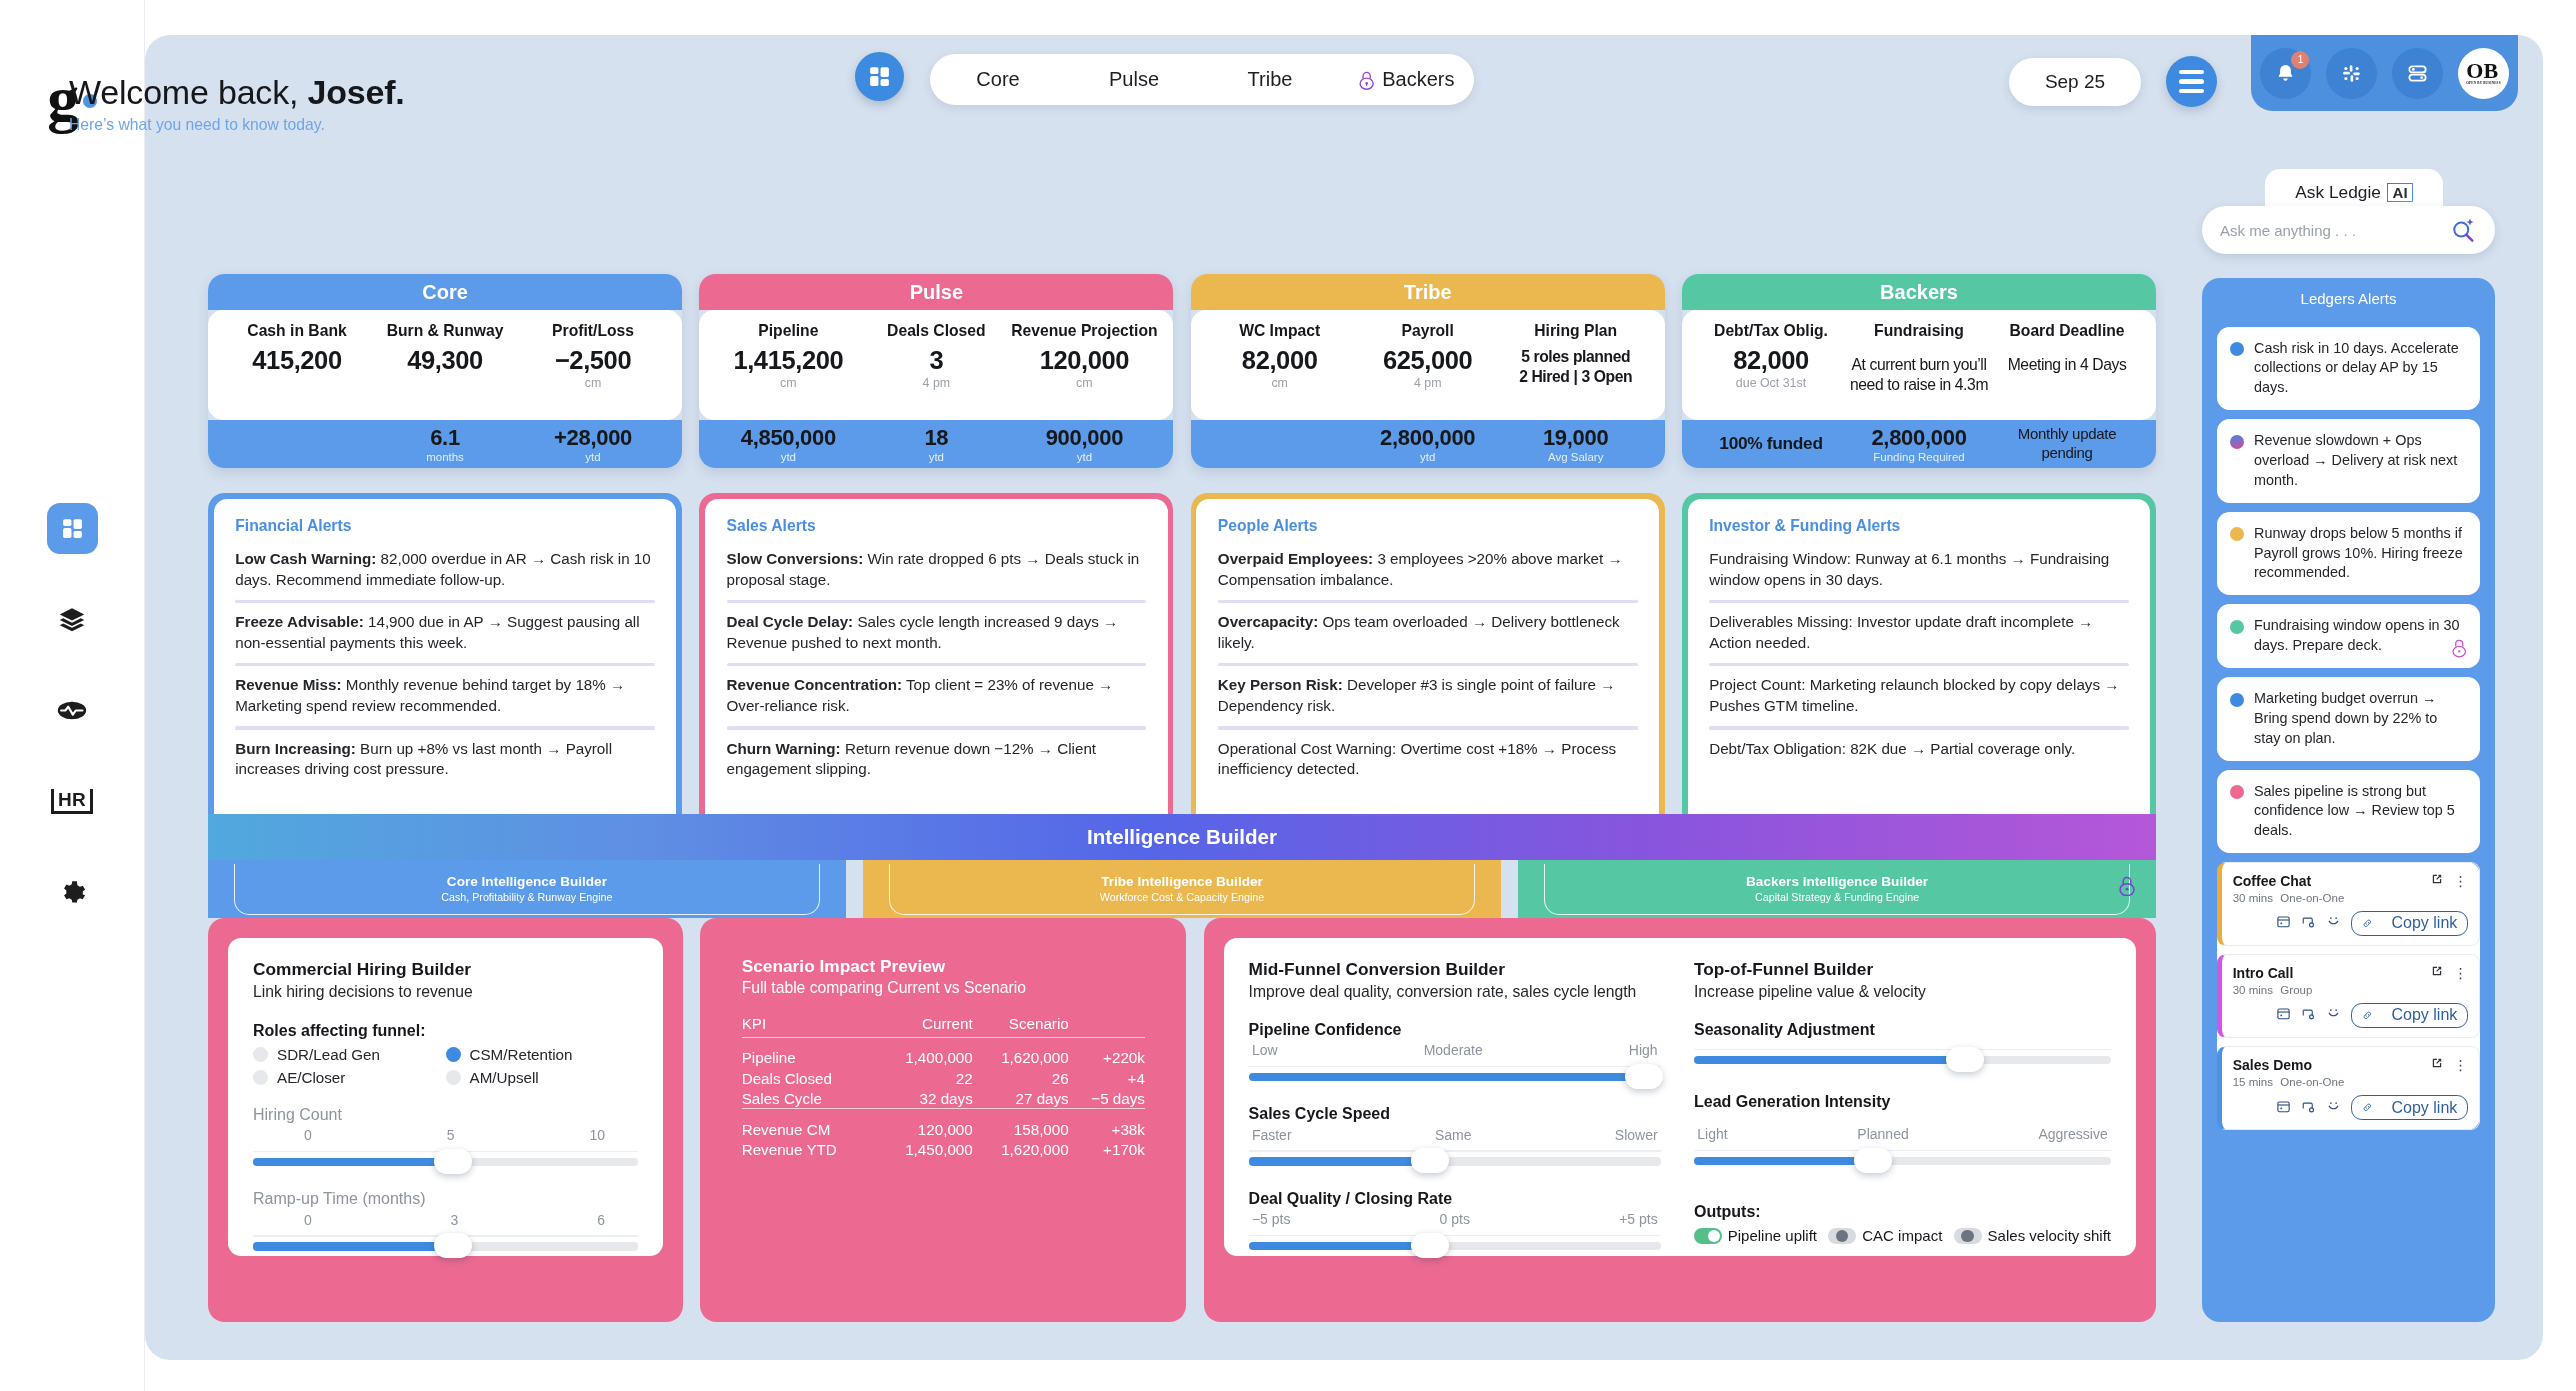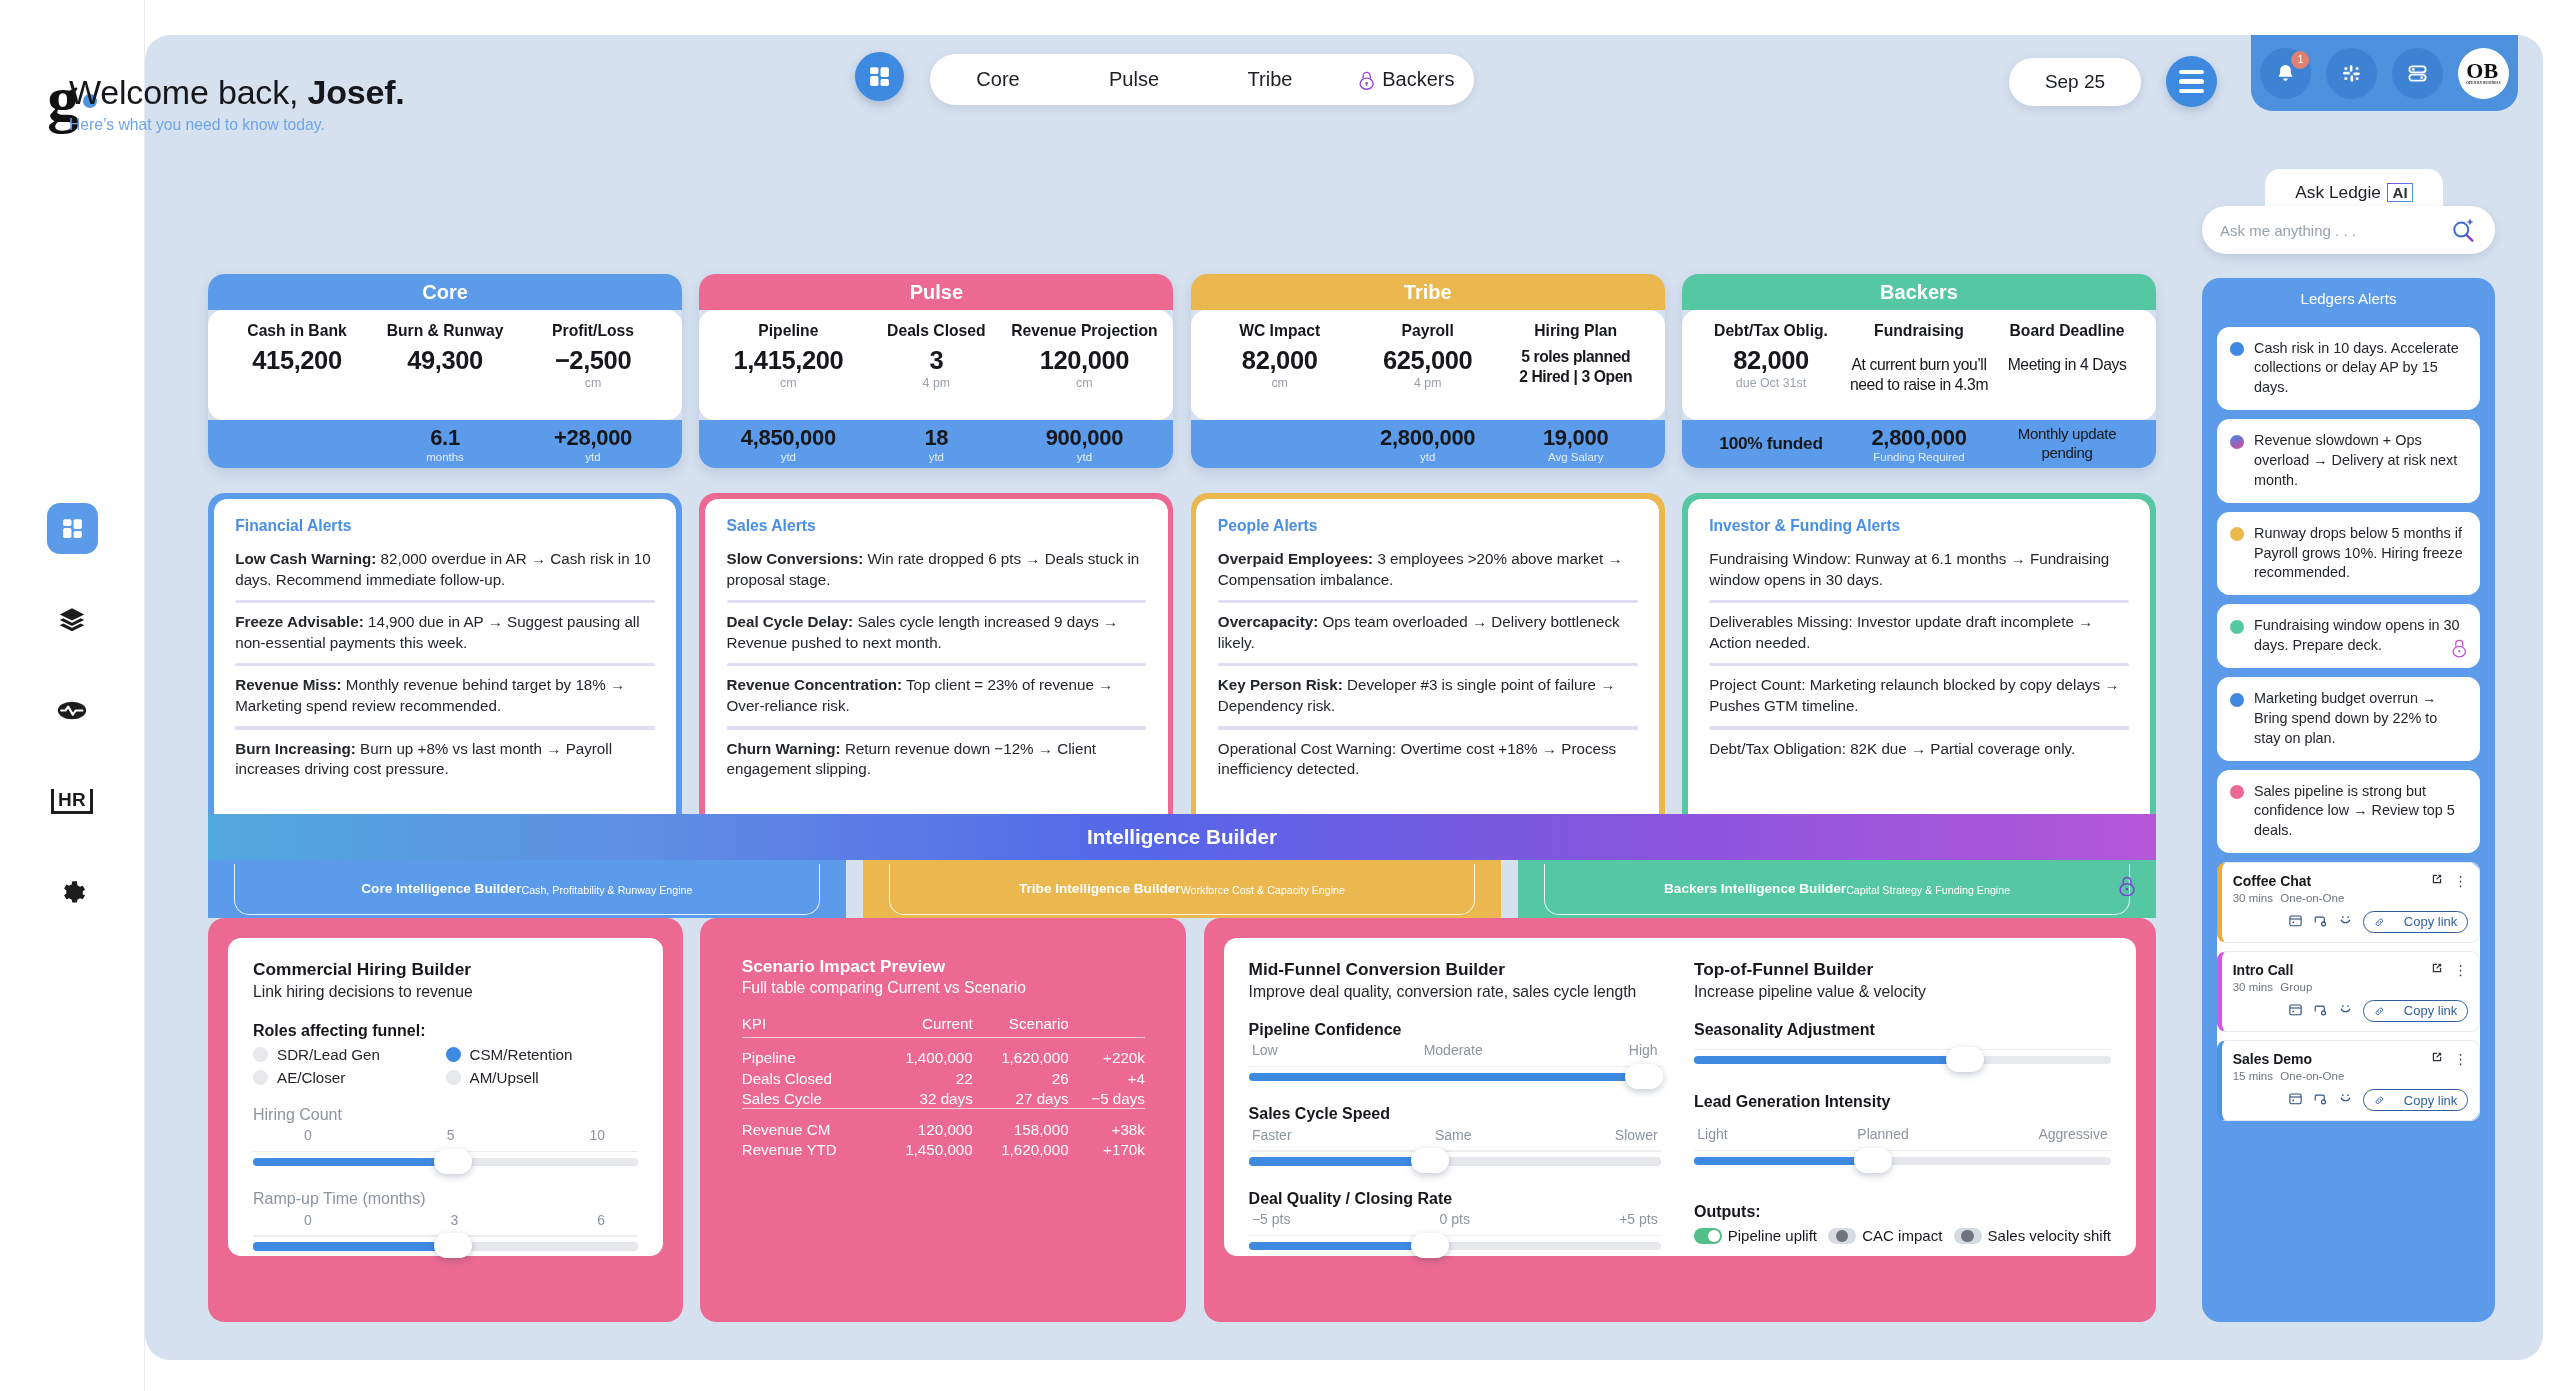--- a/index.html
+++ b/index.html
@@ -108,21 +108,21 @@
   
   .ibband {
     position:absolute; left:208px; top:814px; width:1948px; height:46px;
     background:linear-gradient(90deg,#51a9de 0%,#5f8fe3 22%,#5566e8 48%,#8855dd 74%,#b557d8 100%);
     display:flex; align-items:center; justify-content:center; color:#fff;
     font-size:20.6px; font-weight:700;
   }
   .ibrow { position:absolute; left:208px; top:860px; width:1948px; height:58px; display:flex; gap:17.3px; }
   .ibcell { flex:1; display:flex; align-items:center; justify-content:center; position:relative; }
   .ibchip { width:92%; height:51px; background:transparent; border:1.6px solid rgba(255,255,255,.85);
-            border-radius:0 0 15px 15px; border-top:none; display:flex; flex-direction:row;
+            border-radius:0 0 15px 15px; border-top:none; display:flex; flex-direction:column;
             align-items:center; justify-content:center; color:#fff; }
   .ibchip .t1 { font-size:13.6px; font-weight:700; }
   .ibchip .t2 { font-size:10.7px; margin-top:2.5px; }
   .lockc { position:absolute; right:20px; top:15px; }
 
   
   .builders { position:absolute; left:208px; top:918px; width:1948px; height:404px; display:flex; gap:17.3px; }
   .bwrap { border-radius:16.5px; padding:20px; }
   .bwrap.w1 { flex:0 0 475px; }
   .bwrap.w2 { flex:0 0 486px; }
@@ -197,21 +197,21 @@
 
   .meetings { background:#fff; border-radius:13px; margin-top:5px; }
   .mcard { border:0.8px solid #e7eaef; border-radius:9px; border-left:5px solid #eeab3c;
            padding:9px 10.7px; margin-bottom:8.2px; }
   .mcard.p { border-left-color:#d455e8; }
   .mcard.b { border-left-color:#4e93e0; }
   .mrow1 { display:flex; align-items:center; }
   .mtitle { font-size:14px; font-weight:700; color:#16181c; flex:1; }
   .mmeta { font-size:11.5px; color:#6f7680; margin-top:2.5px; display:flex; gap:7.4px; }
   .mrow2 { display:flex; align-items:center; justify-content:flex-end; gap:10px; margin-top:7.4px; }
-  .copy { border:0.8px solid #2e5f9e; border-radius:10.7px; padding:2.5px 10px; font-size:13px; color:#2e5f9e;
+  .copy { border:0.8px solid #2e5f9e; border-radius:10.7px; padding:2.5px 10px; font-size:16px; color:#2e5f9e;
           display:flex; align-items:center; gap:19px; }
   .dots { letter-spacing:0.8px; color:#3a3f47; font-size:14px; margin-left:10px; }
 </style>
 </head>
 <body>
 
 <div class="app">
 
   <div class="rail">
     <div class="brand">

